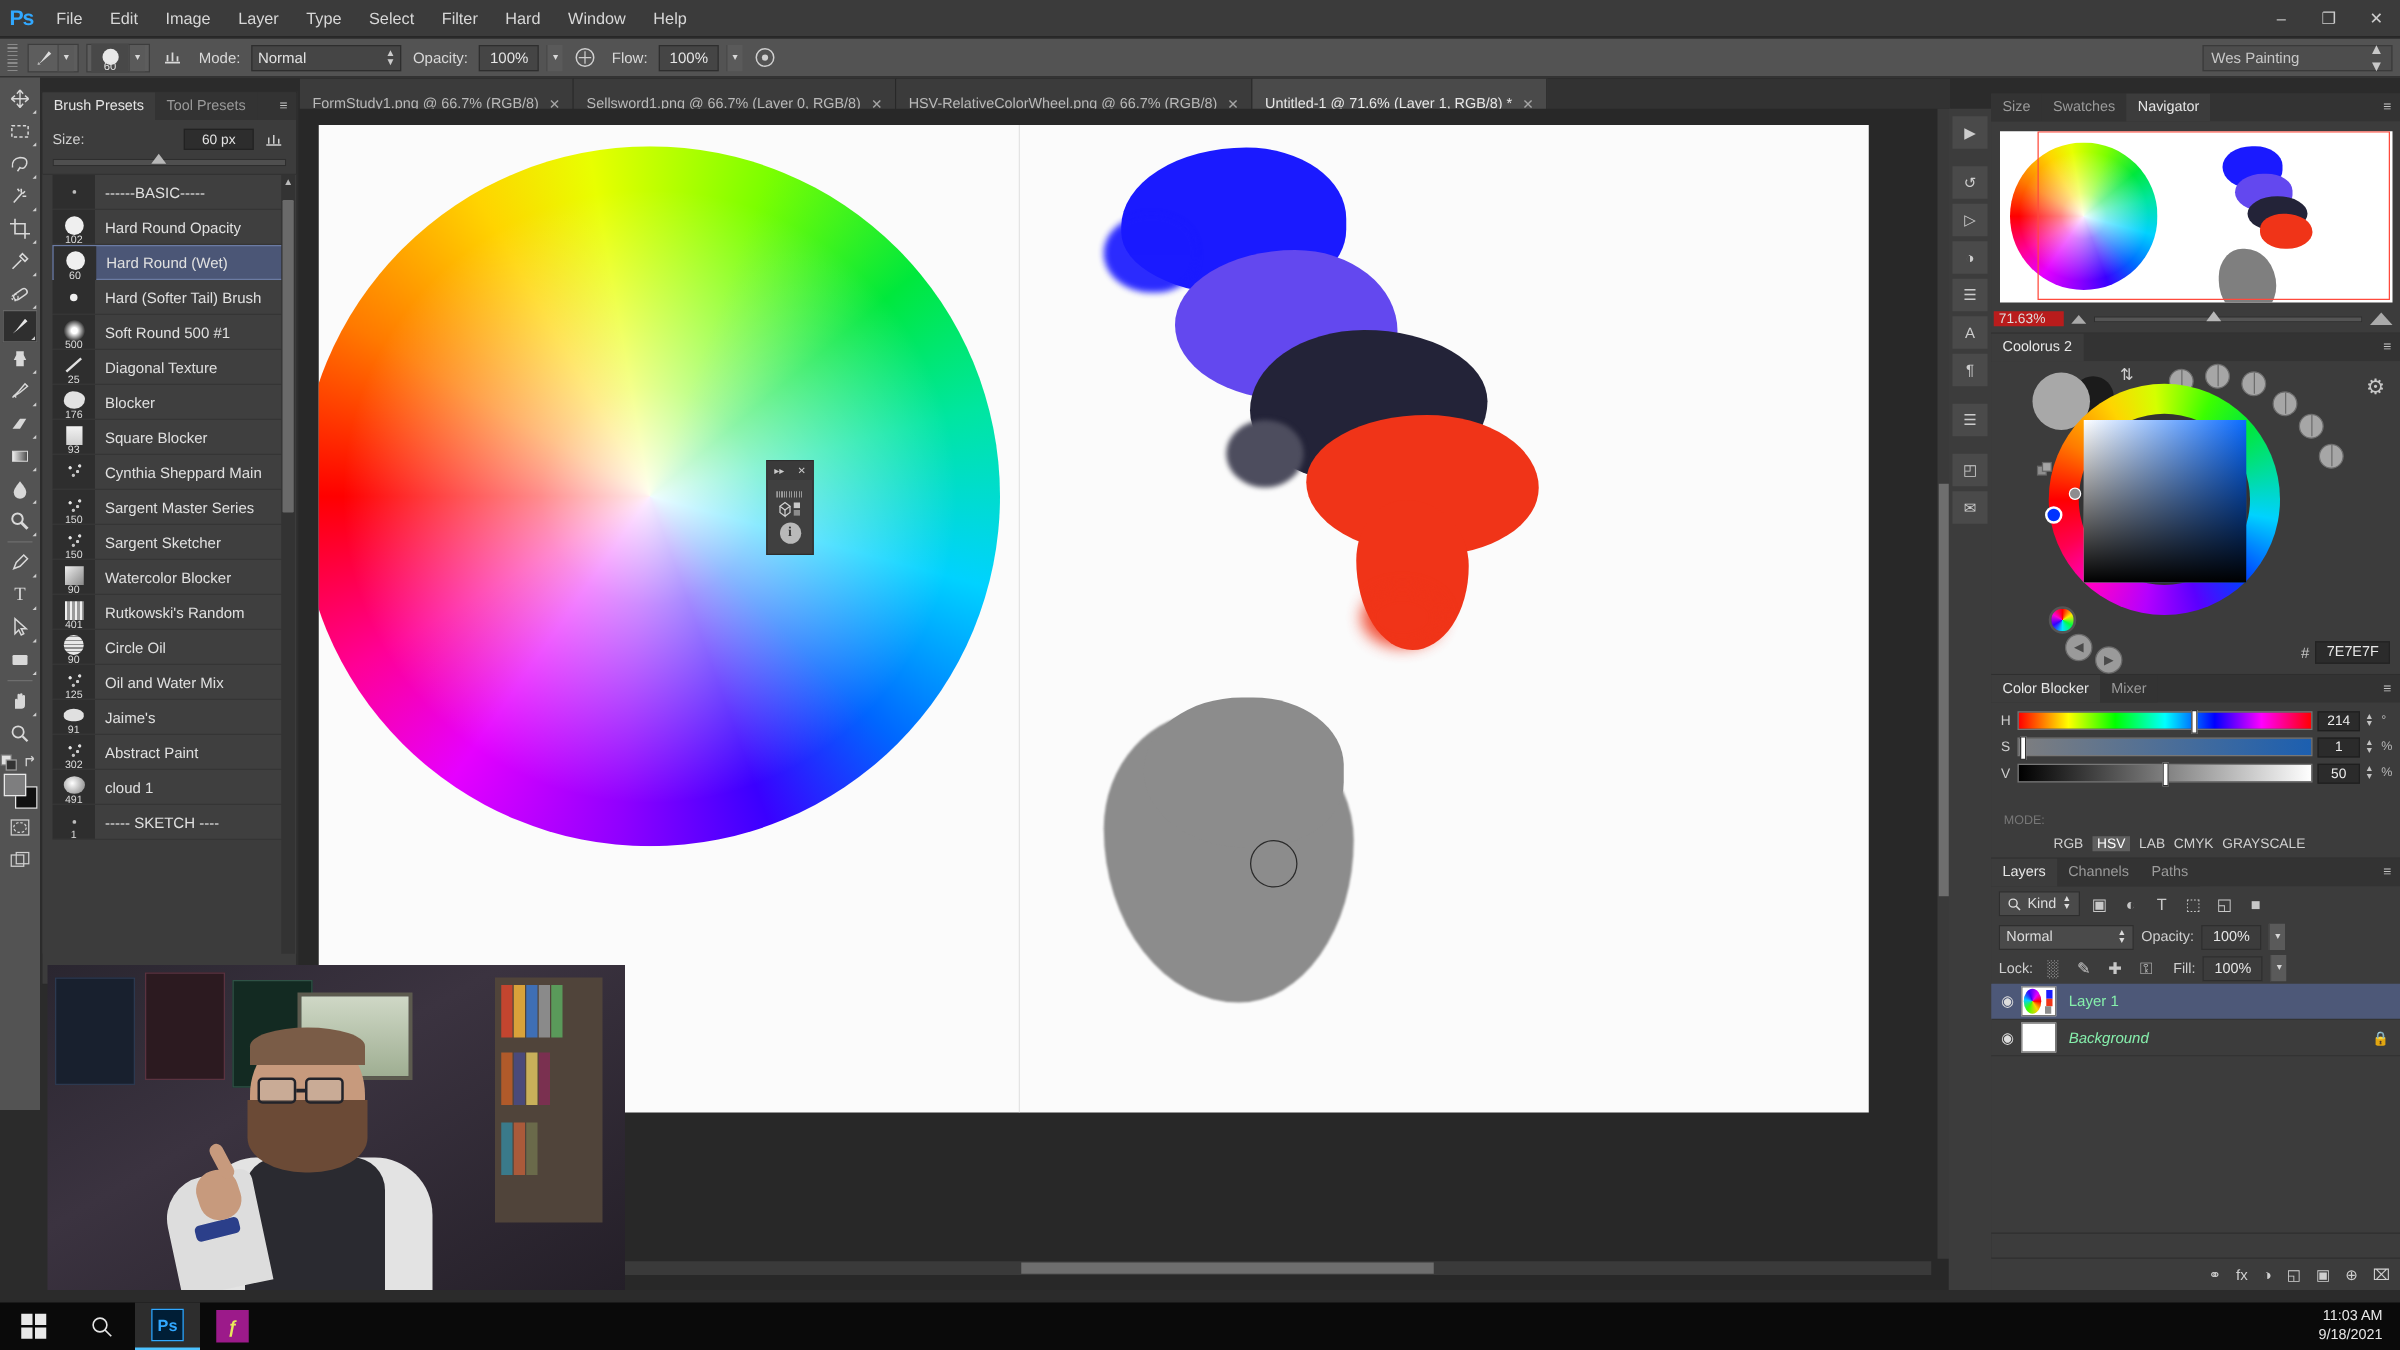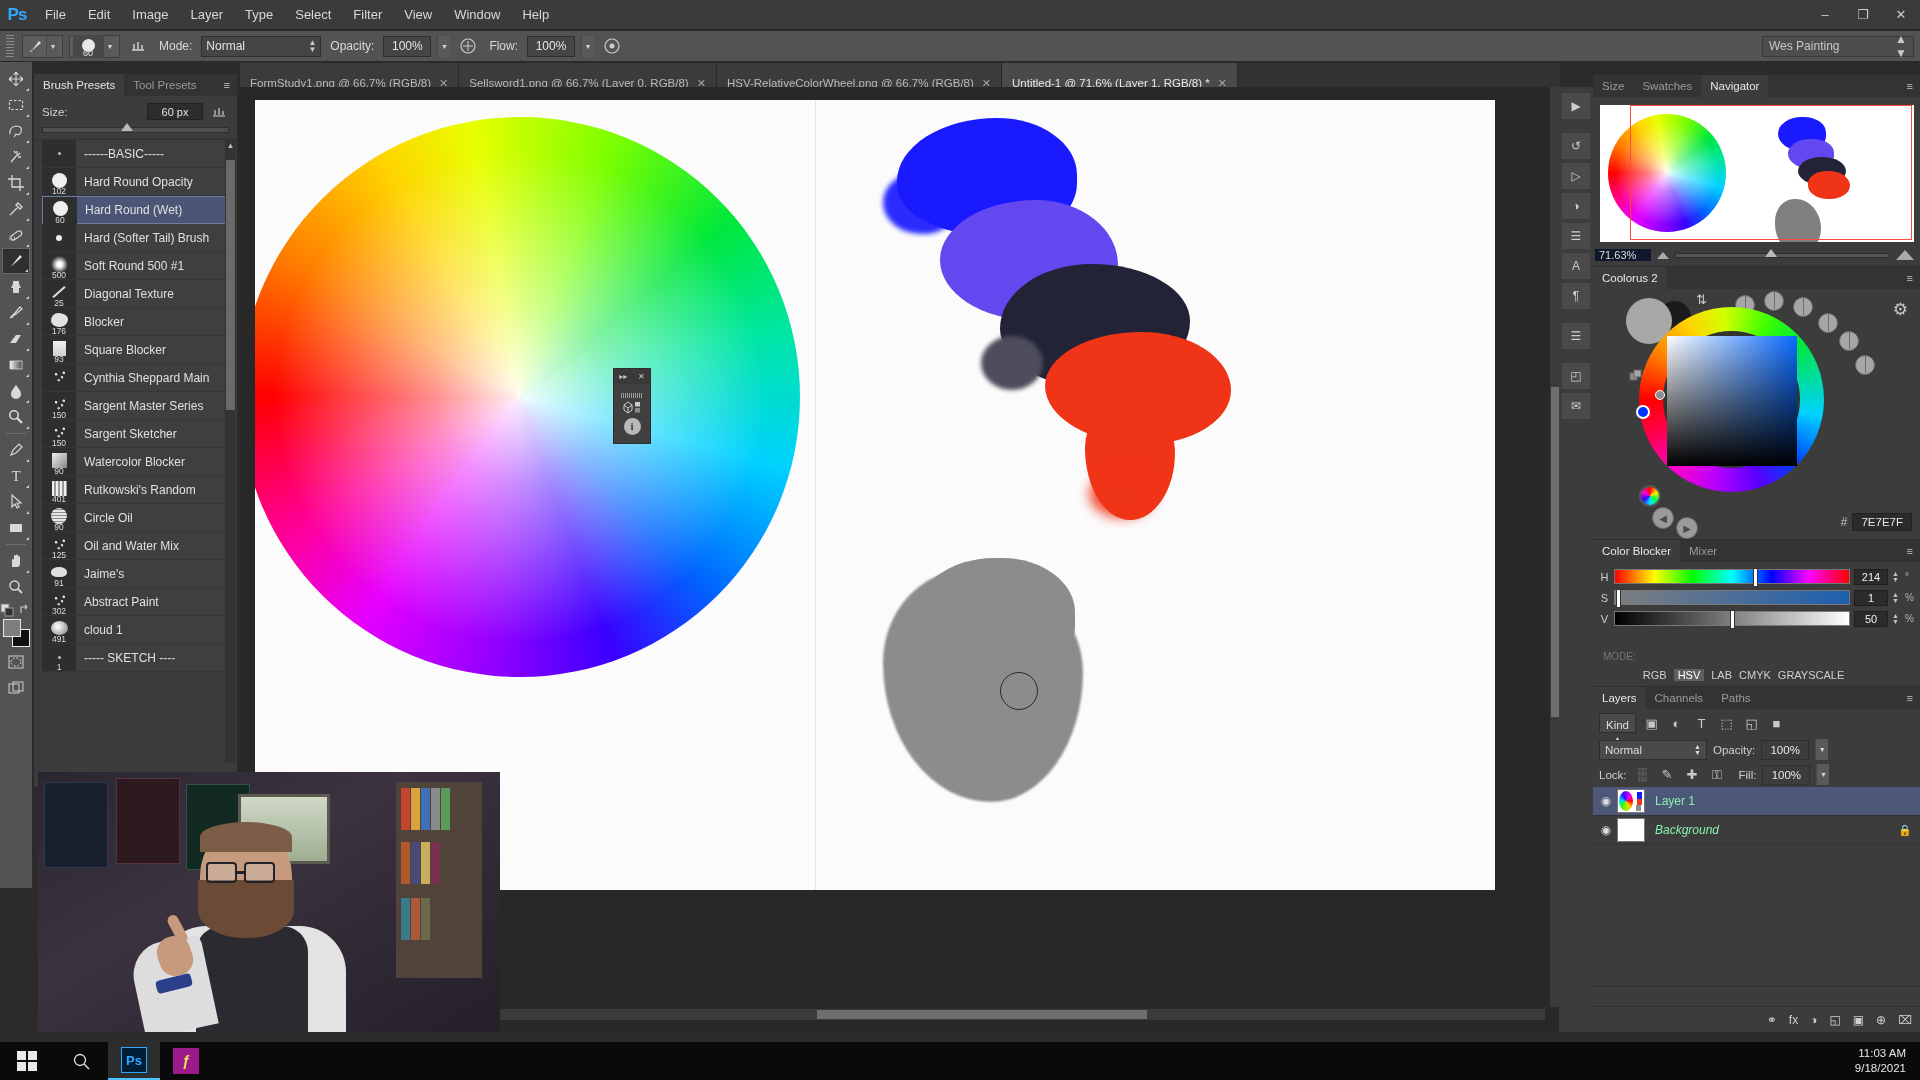--- a/index.html
+++ b/index.html
@@ -208,21 +208,21 @@
     background:
       radial-gradient(circle at 50% 50%, rgba(255,255,255,0.95) 0%, rgba(255,255,255,0.5) 22%, rgba(255,255,255,0) 62%),
       conic-gradient(from 90deg,
         #ff0000 0deg, #ff7a00 30deg, #ffd400 60deg, #e8ff00 80deg,
         #7cff00 110deg, #00e83c 140deg, #00e6a0 165deg, #00d2ff 195deg,
         #0066ff 225deg, #3a00ff 250deg, #9000ff 275deg, #e600ff 305deg,
         #ff0096 330deg, #ff0000 360deg);
     transform: rotate(180deg);
   }
   .nav-zoomrow { display: flex; align-items: center; height: 20px; gap: 6px; padding: 2px 6px 4px 2px; }
-  .nav-zoom-val { background:#0f172a; font-size: 11px; color: #ddd; width: 56px; padding-left: 4px; }
+  .nav-zoom-val { background:#b91c1c; font-size: 11px; color: #ddd; width: 56px; padding-left: 4px; }
   .nav-slider { flex: 1; height: 5px; background: #555; border: 1px solid #2e2e2e; position: relative; }
   .nav-slider-thumb { position:absolute; left: 42%; top:-5px; width:0;height:0;
     border-left:6px solid transparent;border-right:6px solid transparent;border-bottom:8px solid #b8b8b8;}
   .mtn { width:0;height:0;border-left:6px solid transparent;border-right:6px solid transparent;border-bottom:7px solid #aaa; }
   .mtn.big { border-left-width:9px;border-right-width:9px;border-bottom-width:10px; }
 
   
   .coolorus { height: 250px; position: relative; background: #3c3c3c; }
   .co-wheel {
     position: absolute; left: 46px; top: 18px; width: 185px; height: 185px; border-radius: 50%;
@@ -272,21 +272,21 @@
   .cs-spin { width: 9px; display:flex; flex-direction:column; color:#c2c2c2; font-size:7px; line-height:6px; }
   .cs-unit { width: 9px; font-size: 10px; color: #b5b5b5; }
   .cs-modes { display: flex; align-items: center; gap: 7px; padding: 3px 4px 2px 4px; font-size: 11px; color: #aaa; }
   .cs-modes .mlabel { color: #777; font-size: 10px; }
   .cs-modes .m { color: #d0d0d0; margin-top: 37px; }
   .cs-modes .m.sel { background: #5f5f5f; padding: 0 4px; color: #fff; }
 
   
   .ly-filter { display: flex; align-items: center; gap: 6px; padding: 4px 6px; }
   .ly-kind { display:flex; align-items:center; gap:5px; background:#4a4a4a; border:1px solid #2e2e2e;
-    height: 20px; padding: 0 6px; font-size: 11.5px; color: #dcdcdc; flex-direction: column; }
+    height: 20px; padding: 0 6px; font-size: 11.5px; color: #dcdcdc; }
   .ly-ico { color: #c8c8c8; font-size: 13px; width: 19px; text-align:center; }
   .ly-row2 { display: flex; align-items: center; gap: 6px; padding: 2px 6px; }
   .ly-blend { background:#4a4a4a; border:1px solid #2e2e2e; height:20px; width:108px;
     display:flex;align-items:center;justify-content:space-between; padding:0 5px; font-size:11.5px;color:#dcdcdc;}
   .ly-opnum { background:#3c3c3c; border:1px solid #2e2e2e; height:20px; width:48px;
     display:flex;align-items:center;justify-content:center;font-size:11.5px;color:#e6e6e6;}
   .ly-lbl { font-size: 11.5px; color: #cfcfcf; }
   .ly-item { display: flex; align-items: center; height: 29px; border-bottom: 1px solid #333; padding-left: 2px; }
   .ly-item.sel { background: #4d5878; }
   .ly-eye { width: 22px; text-align: center; font-size: 12px; color: #ddd; }
@@ -354,21 +354,21 @@
 
   <div class="menubar">
     <div class="ps-logo">Ps</div>
     <div class="menu-item">File</div>
     <div class="menu-item">Edit</div>
     <div class="menu-item">Image</div>
     <div class="menu-item">Layer</div>
     <div class="menu-item">Type</div>
     <div class="menu-item">Select</div>
     <div class="menu-item">Filter</div>
-    <div class="menu-item">View</div>
+    <div class="menu-item">Hard</div>
     <div class="menu-item">Window</div>
     <div class="menu-item">Help</div>
     <div class="win-ctrls">
       <div class="win-btn">–</div>
       <div class="win-btn">❐</div>
       <div class="win-btn close">✕</div>
     </div>
   </div>
 
   <div class="optionsbar">

